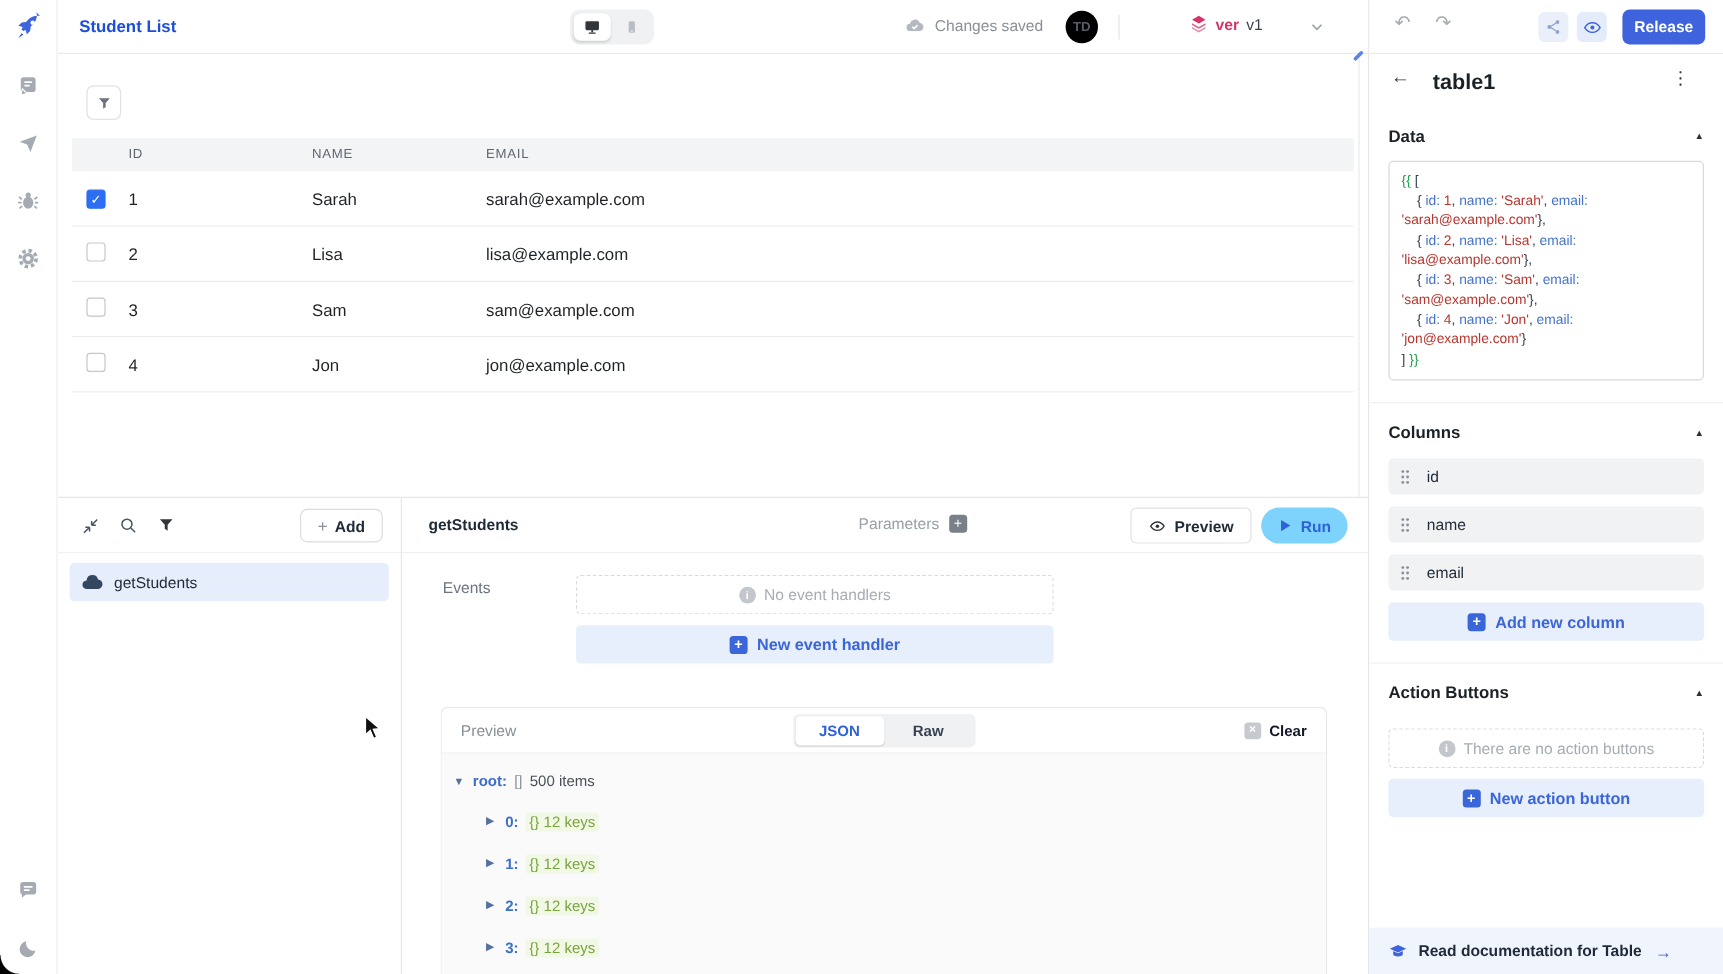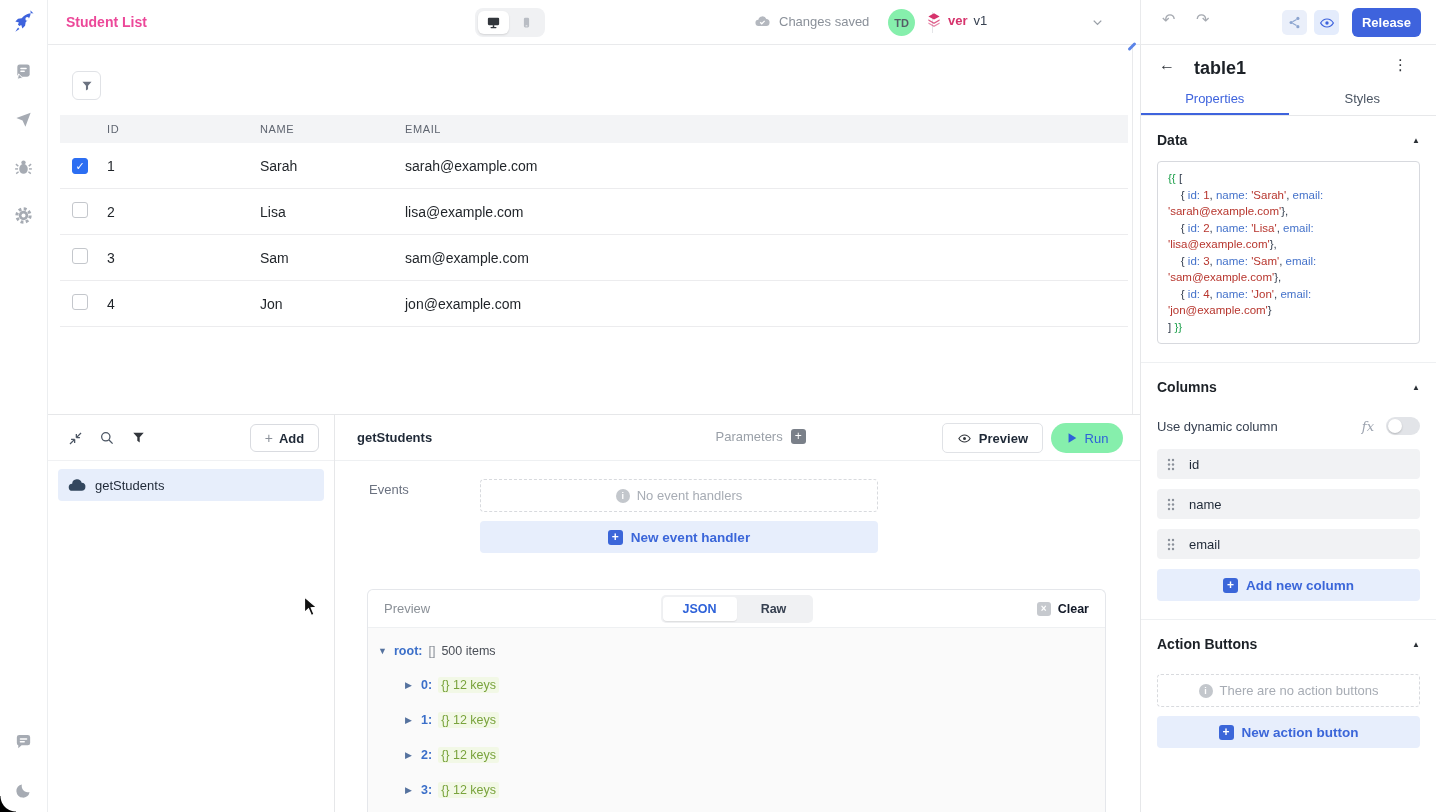--- a/index.html
+++ b/index.html
@@ -10,28 +10,28 @@
 
   
   .sidebar { position:absolute; left:0; top:0; width:48px; height:812px; border-right:1px solid #eceef0; display:flex; flex-direction:column; align-items:center; background:#fff; z-index:5; }
   .logo { margin-top:9px; width:28px; height:28px; display:flex; align-items:center; justify-content:center; }
   .side-nav { margin-top:24px; display:flex; flex-direction:column; gap:28px; align-items:center; }
   .side-bottom { margin-top:auto; margin-bottom:12px; display:flex; flex-direction:column; gap:28px; align-items:center; }
   .side-ic { width:20px; height:20px; display:flex; align-items:center; justify-content:center; cursor:pointer; }
 
   
   .topbar { position:absolute; left:48px; top:0; width:1388px; height:45px; border-bottom:1px solid #e9eaec; background:#fff; }
-  .app-title { position:absolute; left:18px; top:14px; font-size:14px; font-weight:600; color:#ec4899; }
+  .app-title { position:absolute; left:18px; top:14px; font-size:14px; font-weight:600; color:#1d4ed8; }
   .device-toggle { position:absolute; left:427px; top:8px; width:70px; height:29px; background:#f0f1f3; border-radius:8px; display:flex; align-items:center; padding:3px; gap:2px; }
   .seg { width:32px; height:23px; display:flex; align-items:center; justify-content:center; border-radius:6px; cursor:pointer; }
   .seg.active { background:#fff; box-shadow:0 1px 2px rgba(0,0,0,.12); }
   .tb-status { position:absolute; left:706px; top:13px; display:flex; align-items:center; gap:8px; color:#8a9099; font-size:13px; }
-  .avatar { position:absolute; left:840px; top:9px; width:27px; height:27px; border-radius:50%; background:#86efac; color:#555c66; font-size:11px; font-weight:700; display:flex; align-items:center; justify-content:center; }
+  .avatar { position:absolute; left:840px; top:9px; width:27px; height:27px; border-radius:50%; background:#000000; color:#555c66; font-size:11px; font-weight:700; display:flex; align-items:center; justify-content:center; }
   .vdiv { position:absolute; top:12px; width:1px; height:21px; background:#e4e5e8; }
-  .version-sel { position:absolute; left:878px; top:12px; display:flex; align-items:center; gap:6px; cursor:pointer; }
+  .version-sel { position:absolute; left:943px; top:12px; display:flex; align-items:center; gap:6px; cursor:pointer; }
   .version-pre { color:#d6336c; font-weight:600; font-size:13px; }
   .version-val { color:#374151; font-size:13px; }
   .chev { position:absolute; left:1042px; top:15px; cursor:pointer; }
   .tb-divider2 { position:absolute; left:1092px; top:0; width:1px; height:44px; background:#e9eaec; }
   .histbtn { position:absolute; top:12px; font-size:16px; line-height:16px; color:#a7abb2; cursor:pointer; }
   .iconbtn { position:absolute; top:10px; width:25px; height:25px; border-radius:5px; display:flex; align-items:center; justify-content:center; cursor:pointer; }
   .iconbtn.share { left:1234px; background:#eaeffa; }
   .iconbtn.eye { left:1266px; background:#e4ecfc; }
   .release-btn { position:absolute; left:1304px; top:8px; width:69px; height:29px; border:none; border-radius:6px; background:#3e63dd; color:#fff; font-size:13px; font-weight:600; font-family:inherit; cursor:pointer; }
 
@@ -64,21 +64,21 @@
   .add-plus { color:#8a9099; font-size:14px; font-weight:400; }
   .query-item { margin:8px 10px 0; height:32px; border-radius:4px; background:#e7eefb; display:flex; align-items:center; padding:0 10px; gap:9px; font-size:13px; color:#1f2937; cursor:pointer; }
 
   .qeditor { flex:1; display:flex; flex-direction:column; position:relative; }
   .qe-head { height:46px; border-bottom:1px solid #eef0f2; position:relative; flex:none; }
   .qe-title { position:absolute; left:22px; top:15px; font-size:13px; font-weight:600; color:#1f2937; }
   .qe-params { position:absolute; left:calc(50% - 22px); top:14px; display:flex; align-items:flex-start; gap:8px; color:#9aa0a8; font-size:13px; }
   .params-plus { width:15px; height:15px; border-radius:3px; background:#7a8089; color:#fff; font-size:12px; line-height:14px; text-align:center; cursor:pointer; }
   .qe-actions { position:absolute; right:17px; top:8px; display:flex; gap:8px; }
   .preview-btn { height:30px; padding:0 14px; border:1px solid #e0e2e6; background:#fff; border-radius:5px; display:flex; align-items:center; gap:7px; font-size:13px; font-weight:600; color:#1f2937; font-family:inherit; cursor:pointer; }
-  .run-btn { height:30px; width:72px; border:none; background:#86efac; border-radius:15px; display:flex; align-items:center; justify-content:center; gap:7px; font-size:13px; font-weight:400; color:#2e62d9; font-family:inherit; cursor:pointer; }
+  .run-btn { height:30px; width:72px; border:none; background:#7dd3fc; border-radius:15px; display:flex; align-items:center; justify-content:center; gap:7px; font-size:13px; font-weight:700; color:#2e62d9; font-family:inherit; cursor:pointer; }
   .qe-body { position:relative; flex:1; }
   .events-label { position:absolute; left:34px; top:21px; color:#6b7280; font-size:13px; }
   .events-stack { position:absolute; left:145px; top:18px; width:398px; }
   .dashed-box { border:1px dashed #d8dade; border-radius:4px; height:33px; display:flex; align-items:center; justify-content:center; gap:7px; color:#a7acb4; font-size:13px; }
   .info-ic { width:14px; height:14px; border-radius:50%; background:#c3c7cc; color:#fff; font-size:9px; font-weight:700; display:inline-flex; align-items:center; justify-content:center; font-style:normal; }
   .softblue-btn { margin-top:9px; height:32px; width:100%; border:none; border-radius:4px; background:#e7eefc; display:flex; align-items:center; justify-content:center; gap:8px; font-size:13.5px; font-weight:600; color:#3b66d9; font-family:inherit; cursor:pointer; }
   .plus-sq { width:15px; height:15px; border-radius:3px; background:#3b66d9; color:#fff; font-size:12px; line-height:14px; text-align:center; font-weight:700; }
 
   .resp-panel { position:absolute; left:32px; top:128px; width:739px; height:224px; border:1px solid #e5e7eb; border-bottom:none; border-radius:6px 6px 0 0; overflow:hidden; display:flex; flex-direction:column; background:#fff; }
   .resp-head { height:38px; flex:none; display:flex; align-items:center; padding:0 16px; border-bottom:1px solid #eef0f2; position:relative; }
@@ -430,51 +430,40 @@
       </div>
     </div>
   </div>
 
   <div class="inspector">
     <div class="insp-head">
       <span class="back-ic">←</span>
       <span class="widget-name">table1</span>
       <span class="kebab-ic">⋮</span>
     </div>
-    <div class="insp-tabs">
-      <span class="itab active">Properties</span>
-      <span class="itab">Styles</span>
-    </div>
 
     <div class="section">
       <div class="sec-head">
         <span class="sec-title">Data</span>
         <span class="sec-tri">▲</span>
       </div>
       <div class="code-box">
           <div class="code-line"><span class="tok-m">{{ </span><span class="tok-p">[</span></div>
           <div class="code-line"><span class="tok-p">    { </span><span class="tok-k">id:</span><span class="tok-v"> 1</span><span class="tok-p">, </span><span class="tok-k">name:</span><span class="tok-v"> 'Sarah'</span><span class="tok-p">, </span><span class="tok-k">email:</span><span class="tok-v"> 'sarah@example.com'</span><span class="tok-p">},</span></div>
           <div class="code-line"><span class="tok-p">    { </span><span class="tok-k">id:</span><span class="tok-v"> 2</span><span class="tok-p">, </span><span class="tok-k">name:</span><span class="tok-v"> 'Lisa'</span><span class="tok-p">, </span><span class="tok-k">email:</span><span class="tok-v"> 'lisa@example.com'</span><span class="tok-p">},</span></div>
           <div class="code-line"><span class="tok-p">    { </span><span class="tok-k">id:</span><span class="tok-v"> 3</span><span class="tok-p">, </span><span class="tok-k">name:</span><span class="tok-v"> 'Sam'</span><span class="tok-p">, </span><span class="tok-k">email:</span><span class="tok-v"> 'sam@example.com'</span><span class="tok-p">},</span></div>
           <div class="code-line"><span class="tok-p">    { </span><span class="tok-k">id:</span><span class="tok-v"> 4</span><span class="tok-p">, </span><span class="tok-k">name:</span><span class="tok-v"> 'Jon'</span><span class="tok-p">, </span><span class="tok-k">email:</span><span class="tok-v"> 'jon@example.com'</span><span class="tok-p">}</span></div>
           <div class="code-line"><span class="tok-p">] </span><span class="tok-m">}}</span></div>
         </div>
     </div>
 
     <div class="section">
       <div class="sec-head">
         <span class="sec-title">Columns</span>
         <span class="sec-tri">▲</span>
-      </div>
-      <div class="dyn-row">
-        <span>Use dynamic column</span>
-        <span class="fx">fx</span>
-        <span class="toggle">
-            <span class="knob"></span>
-          </span>
       </div>
       <div class="chips">
           <div class="chip">
             <span class="drag">
               <svg width="8" height="13" viewBox="0 0 8 13" fill="#8a9099">
                 <circle cx="2" cy="2" r="1.2"></circle>
                 <circle cx="6" cy="2" r="1.2"></circle>
                 <circle cx="2" cy="6.5" r="1.2"></circle>
                 <circle cx="6" cy="6.5" r="1.2"></circle>
                 <circle cx="2" cy="11" r="1.2"></circle>
@@ -524,20 +513,30 @@
       <div class="dashed-box actions-empty">
         <span class="info-ic">i</span>
         <span>There are no action buttons</span>
       </div>
       <button class="softblue-btn">
         <span class="plus-sq">+</span>
         <span>New action button</span>
       </button>
     </div>
 
+    <div class="docs-row">
+      <span style="display:inline-flex">
+        <svg width="16" height="16" viewBox="0 0 20 20" fill="#3e63dd">
+            <path d="M10 3 1.5 7 10 11 18.5 7Z"></path>
+            <path d="M5 9.3V13c0 1.1 2.2 2 5 2s5-.9 5-2V9.3l-5 2.3Z"></path>
+          </svg>
+      </span>
+      <span>Read documentation for Table</span>
+      <span class="docs-arrow">→</span>
+    </div>
   </div>
 
   <span class="cursor">
     <svg width="16" height="22" viewBox="0 0 16 22">
         <path d="M1.5 1 L1.5 16.5 L5.5 12.8 L8.4 19.5 L11 18.3 L8.2 11.8 L13.5 11.3 Z" fill="#111" stroke="#fff" stroke-width="1.2"></path>
       </svg>
   </span>
 
   <div class="screen-corner"></div>
 </div>

